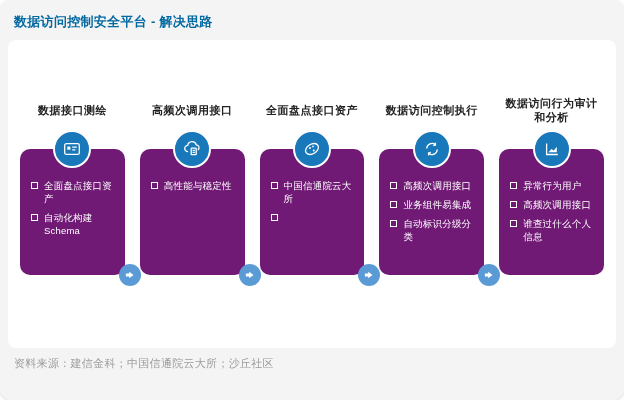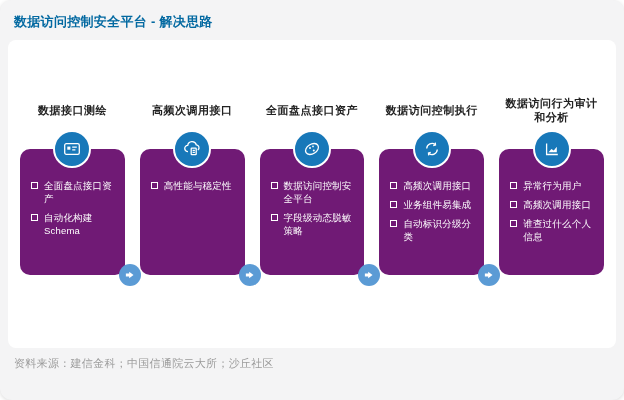--- a/index.html
+++ b/index.html
@@ -178,25 +178,24 @@
                 <ellipse cx="10" cy="10" rx="7" ry="4.8"></ellipse>
               </g>
             <circle cx="8" cy="9" r="1" fill="#fff" stroke="none"></circle>
             <circle cx="11.8" cy="11.4" r="1" fill="#fff" stroke="none"></circle>
             <circle cx="11" cy="7.4" r="0.85" fill="#fff" stroke="none"></circle>
           </svg>
         </div>
         <div class="card">
           <div class="bullet">
               <span class="sq"></span>
-              <span>数据访问控制安全平台</span>
-            </div>
-          <div class="bullet">
-              <span class="sq"></span>
-              <span>字段级动态脱敏策略</span>
+              <span>中国信通院云大所</span>
+            </div>
+          <div class="bullet">
+              <span class="sq"></span>
             </div>
           <div class="flow-arrow">
             <svg width="14" height="14" viewBox="0 0 22 22">
                 <path d="M4.5 8.7h5.2V5.8L16.5 11l-6.8 5.2v-2.9H4.5z" fill="#fff"></path>
               </svg>
           </div>
         </div>
       </div>
 
       <div class="col">

